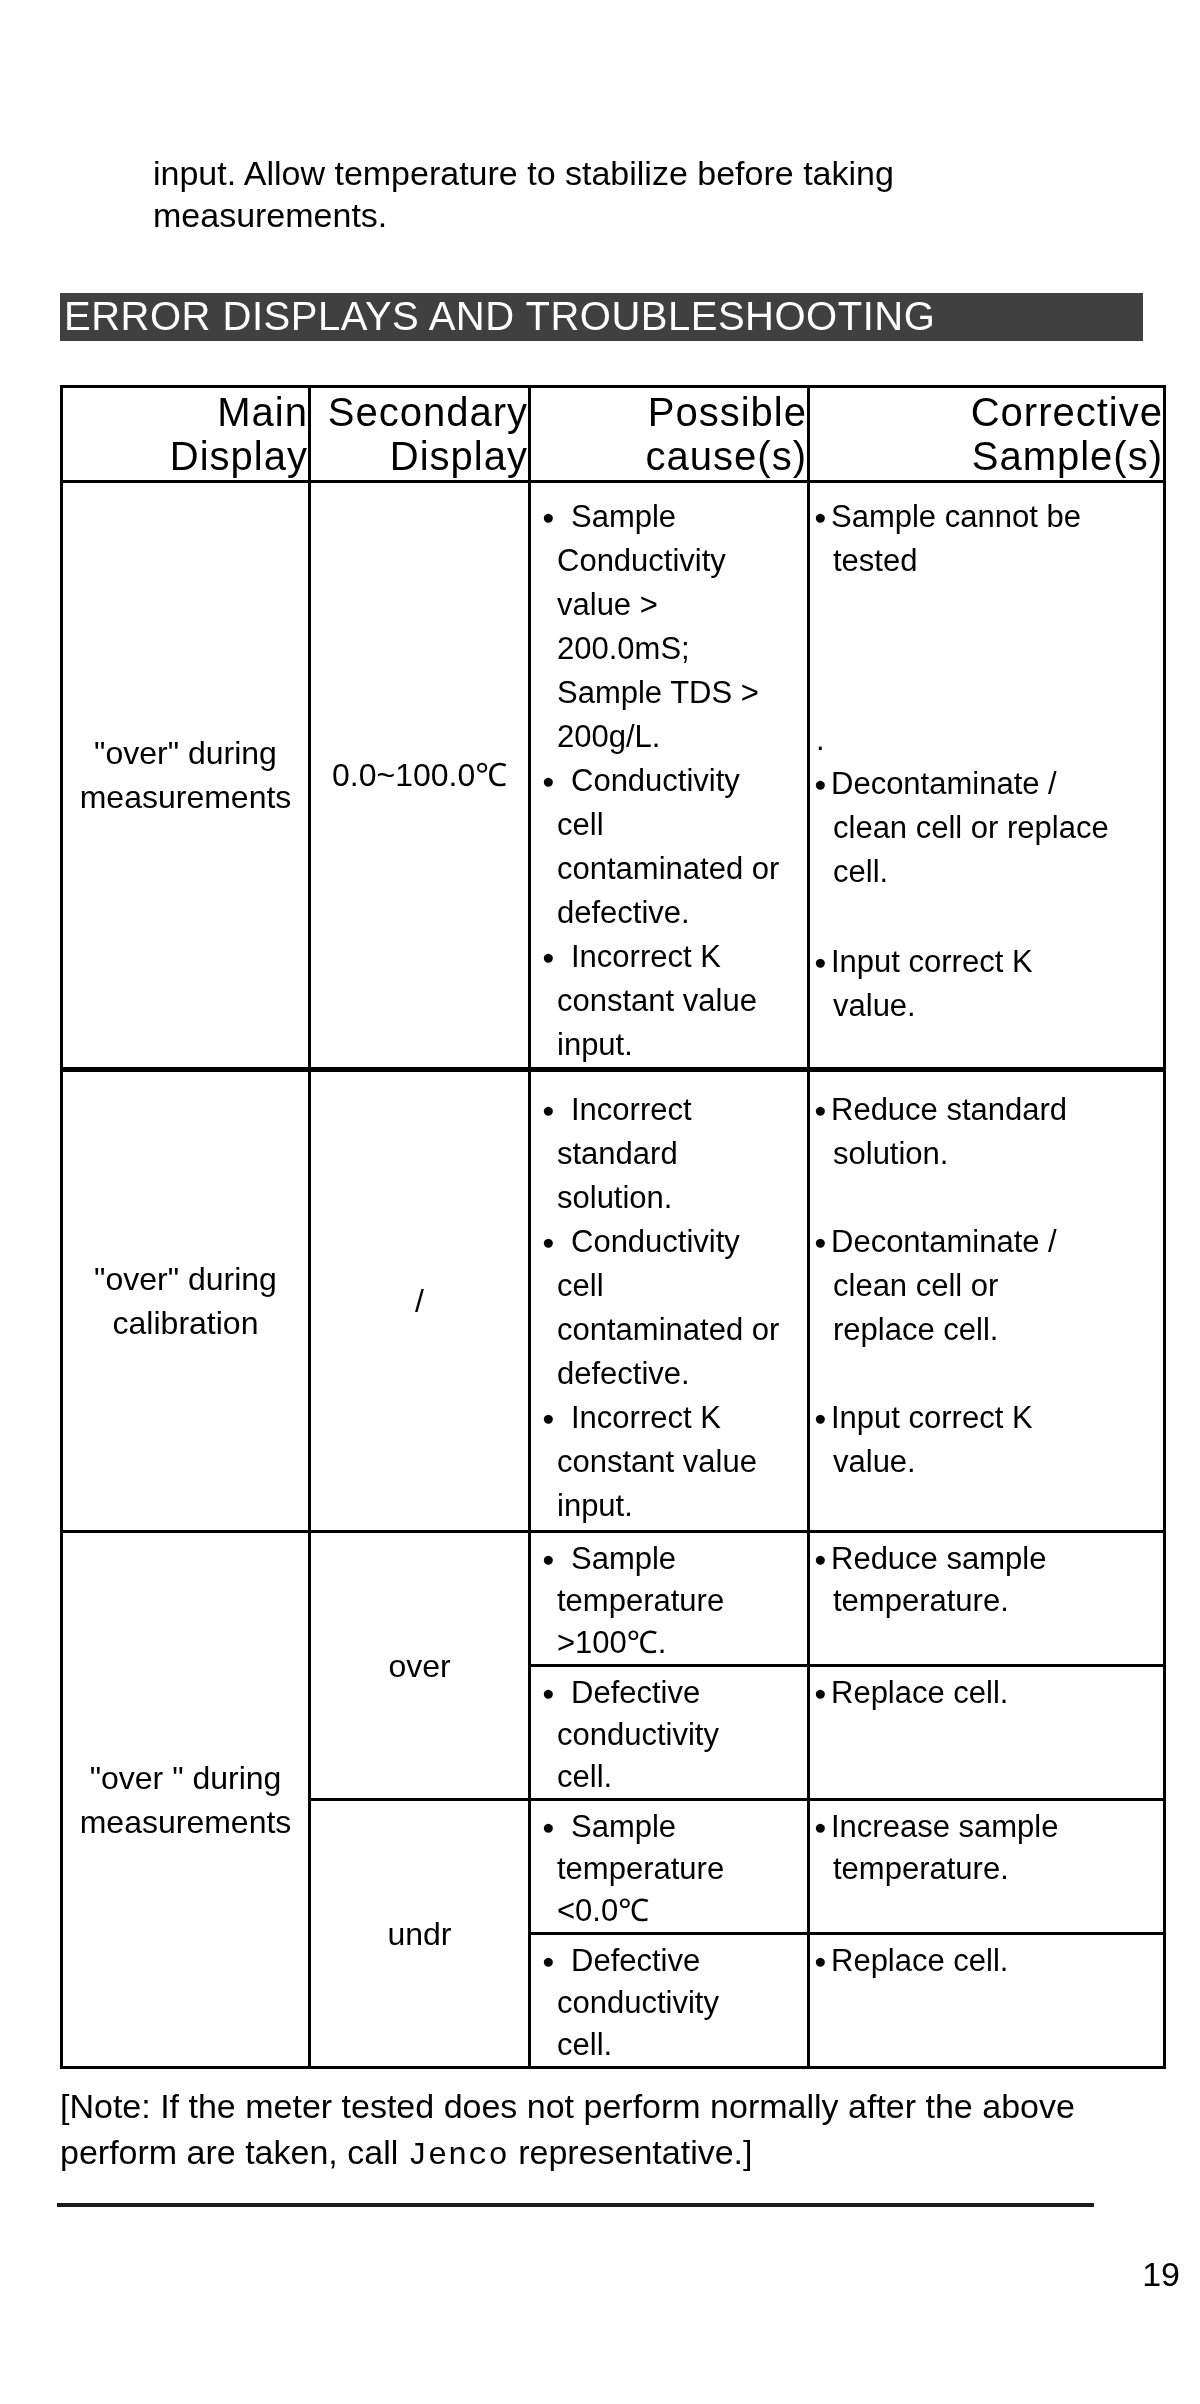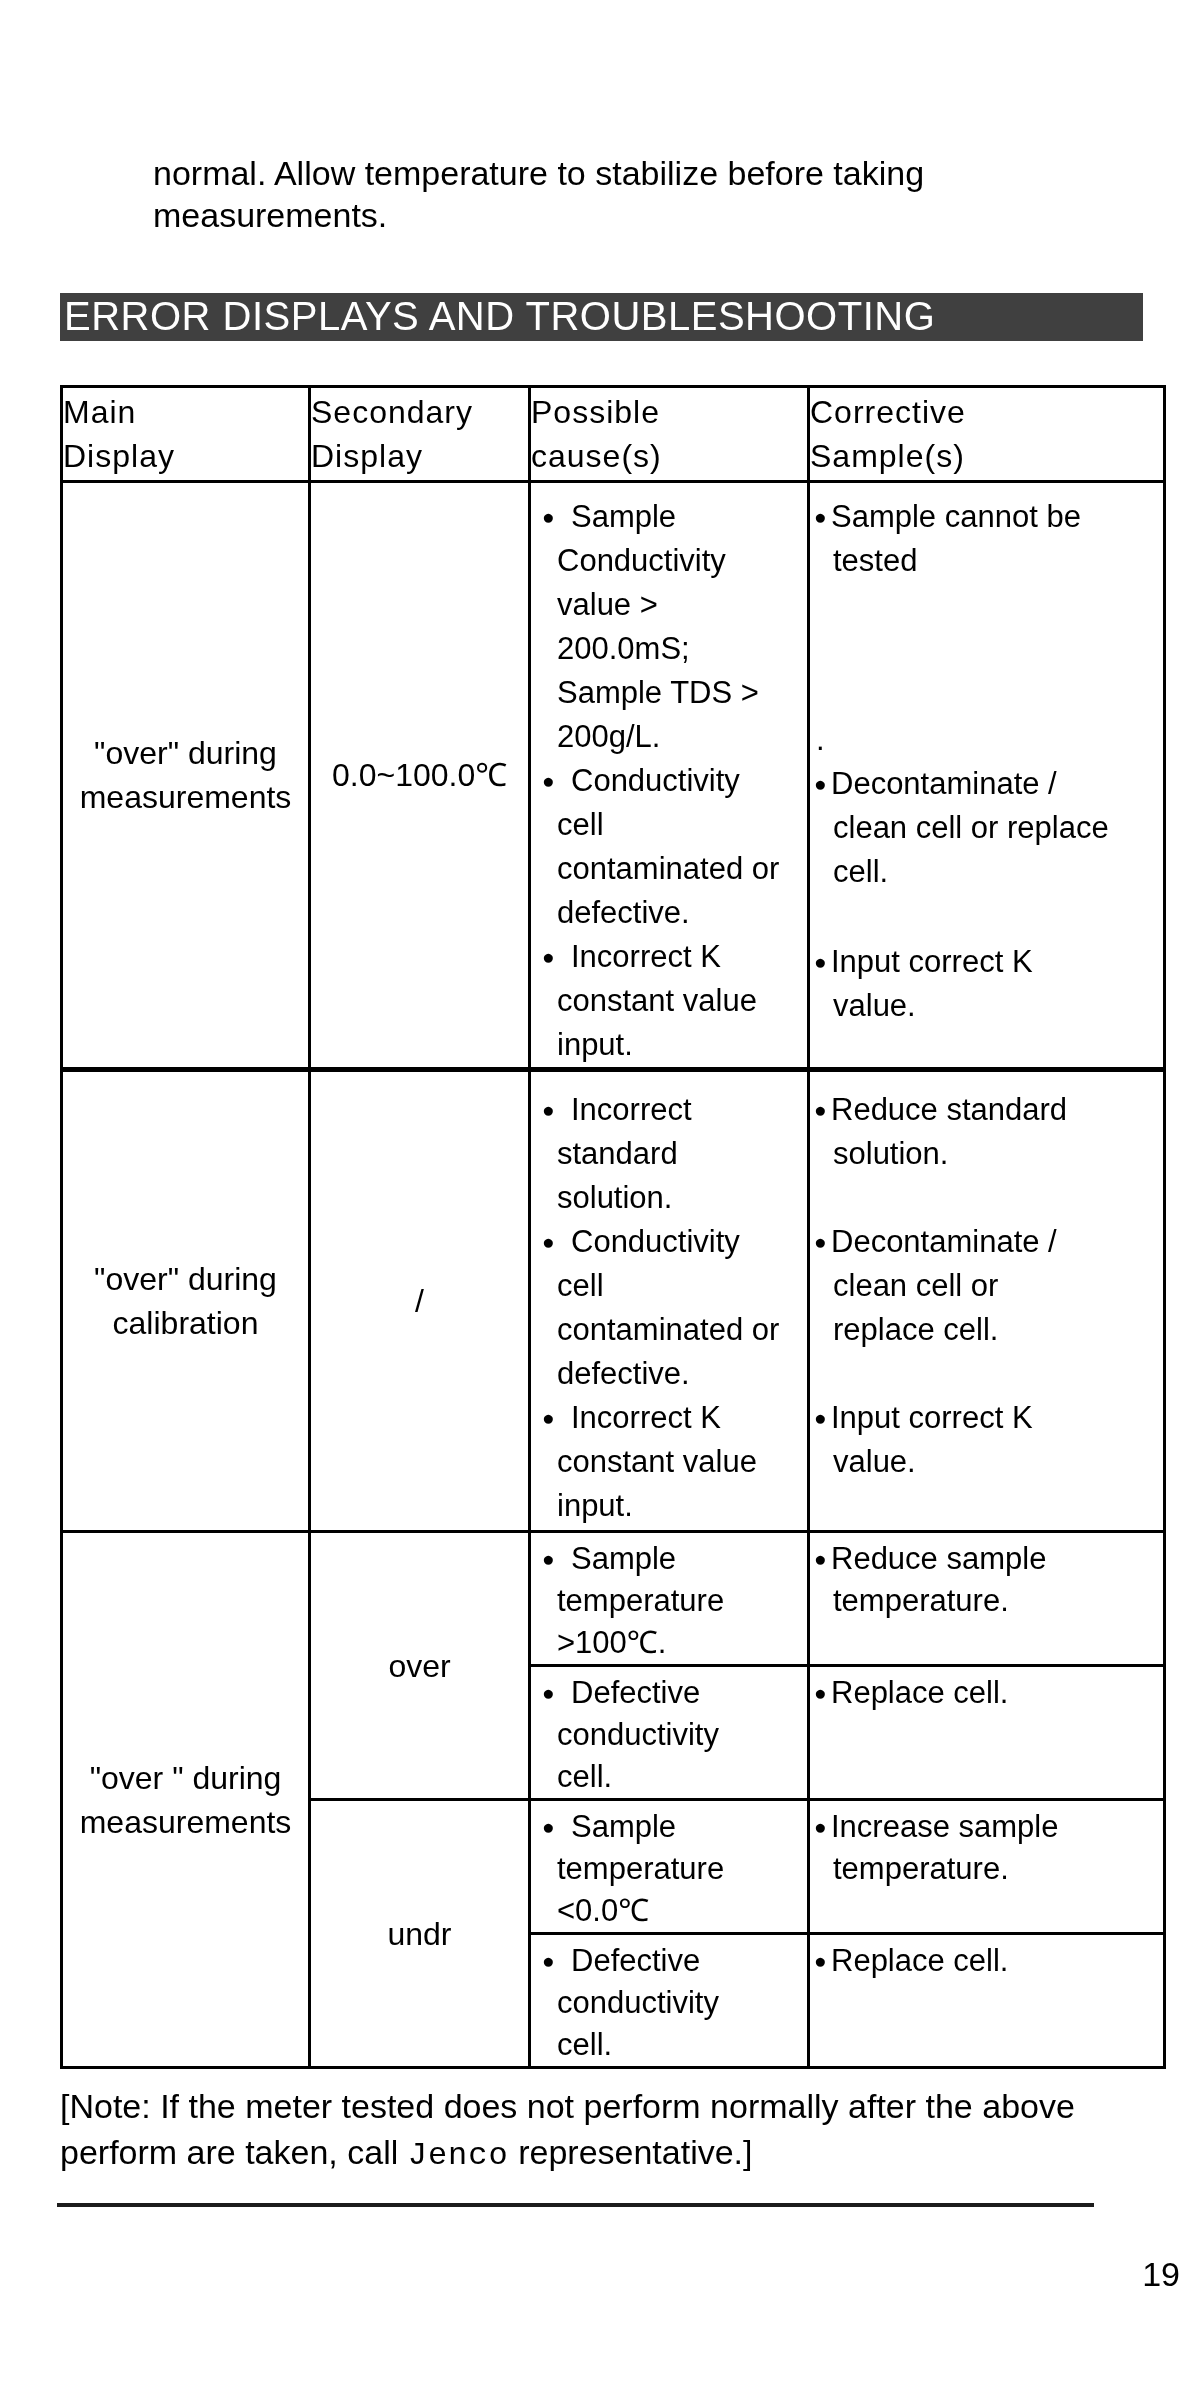--- a/index.html
+++ b/index.html
@@ -13,21 +13,21 @@
   
   .bar{position:absolute;left:60px;top:293px;width:1083px;height:48px;background:#404040;}
   .bar span{display:block;color:#fff;font-size:40px;line-height:47px;padding-left:4px;
             letter-spacing:.5px;white-space:nowrap;}
 
   
   table.tb{position:absolute;left:60px;top:385px;width:1103px;border-collapse:collapse;
            table-layout:fixed;}
   .tb th,.tb td{border:3px solid #000;padding:0;font-weight:normal;vertical-align:top;
                 overflow:hidden;}
-  .tb th{font-size:32px;line-height:44px;text-align:left;letter-spacing:1px;
+  .tb th{font-size:40px;line-height:44px;text-align:right;letter-spacing:1px;
          vertical-align:middle;}
   .tb th span{display:block;}
   td.cmid{vertical-align:middle;text-align:center;font-size:32px;line-height:44px;}
   td.cmid span{display:block;}
   td.cell{font-size:31px;}
   td.causes{padding:12px 2px 0 8px;}
   td.actions{padding:12px 2px 0 4px;}
   td.r2{padding-top:16px;}
   td.r3{padding-top:5px;}
   tr.bsep td{border-top-width:5px;}
@@ -53,21 +53,21 @@
   .brand{font-family:"Liberation Mono",monospace;font-size:32px;letter-spacing:1px;}
   .rule{position:absolute;left:57px;top:2203px;width:1037px;height:4px;background:#1c1c1c;}
   .pageno{position:absolute;left:0;top:2246px;width:1180px;text-align:right;font-size:34px;margin-top:9px;}
 </style>
 </head>
 <body>
 
 <div class="page">
 
   <div class="intro">
-    <span>normal. Allow temperature to stabilize before taking</span>
+    <span>input. Allow temperature to stabilize before taking</span>
     <span>measurements.</span>
   </div>
 
   <div class="bar">
     <span>ERROR DISPLAYS AND TROUBLESHOOTING</span>
   </div>
 
   <table class="tb">
     <colgroup>
         <col style="width:248px">

